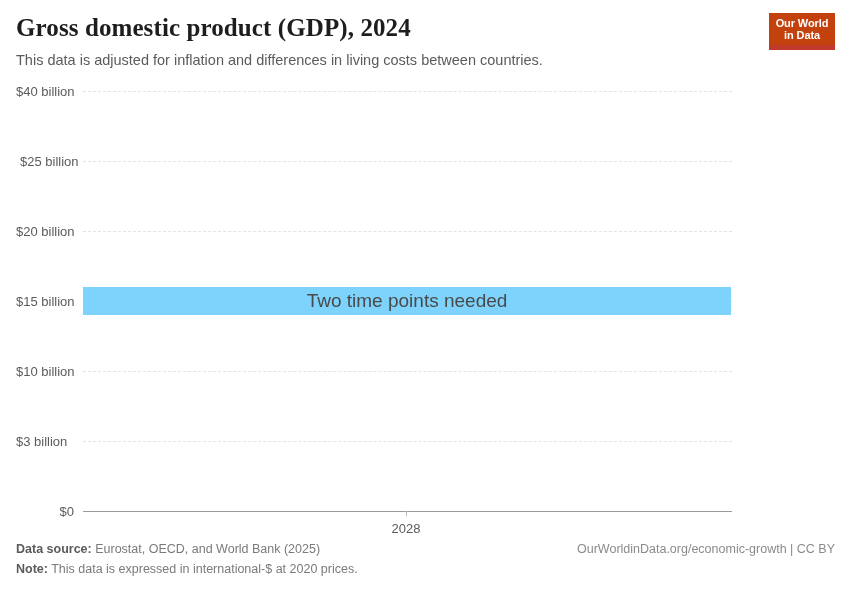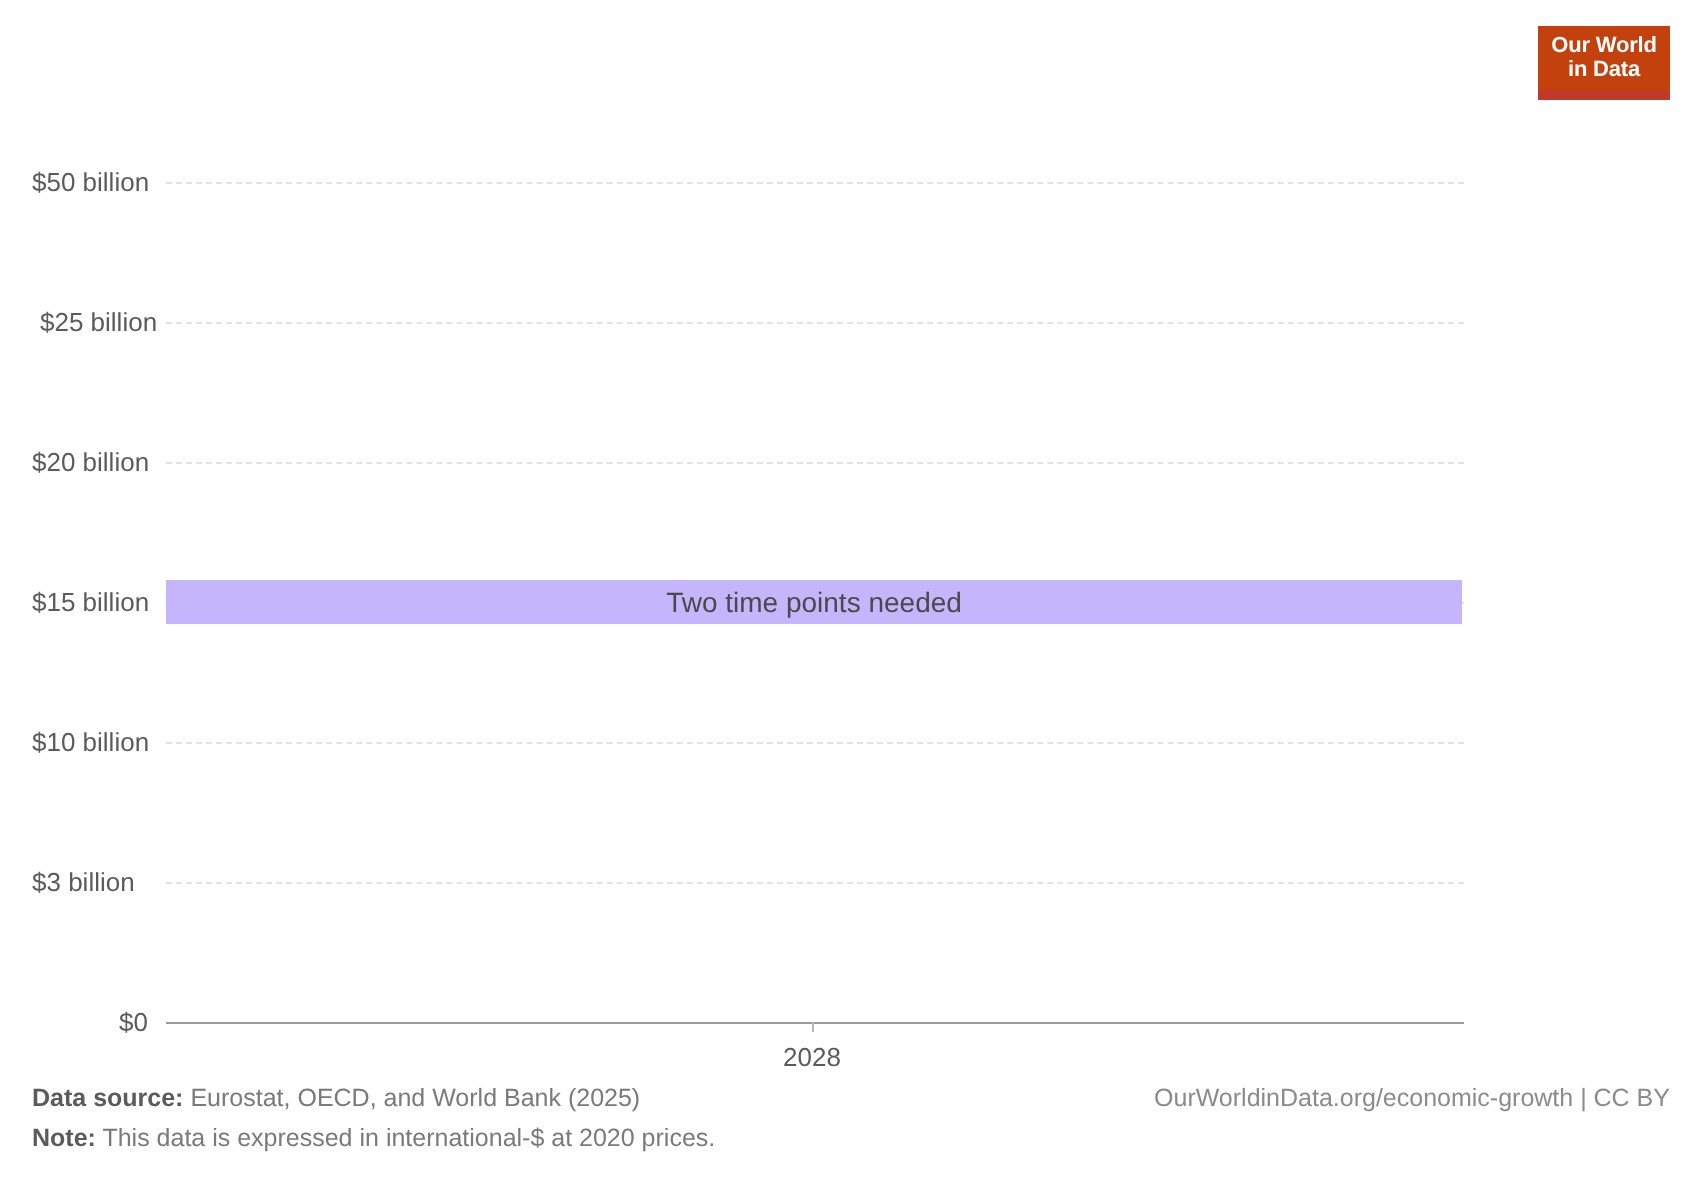--- a/index.html
+++ b/index.html
@@ -119,23 +119,23 @@
 
   
   #no-data-message {
     position: absolute;
     left: 83px;
     width: 648px;
     top: 301px;
     transform: translateY(-50%);
     text-align: center;
     font-family: "Liberation Sans", sans-serif;
-    font-size: 14px;
+    font-size: 19px;
     color: #4a4a4a;
-    background: #c4b5fd;
+    background: #7dd3fc;
     padding: 3px 0;
   }
 
   
   #chart-footer {
     position: absolute;
     left: 16px;
     right: 15px;
     bottom: 18px;
   }
@@ -163,30 +163,32 @@
     font-family: "Liberation Sans", sans-serif;
     font-size: 12.5px;
     color: #8b8b8b;
     white-space: nowrap;
   }
 </style>
 </head>
 <body>
 
 <div id="chart-header">
+  <h1 id="chart-title">Gross domestic product (GDP), 2024</h1>
+  <p id="chart-subtitle">This data is adjusted for inflation and differences in living costs between countries.</p>
 </div>
 
 <div id="owid-logo">
   <span class="logo-line">Our World</span>
   <span class="logo-line">in Data</span>
 </div>
 
 <div id="plot-area">
 
-<div class="y-tick-label" style="top: 91px; left: 0px; width: 74px; text-align: left; padding-left: 16px; box-sizing: border-box; right: auto;">$50 billion</div>
+<div class="y-tick-label" style="top: 91px; left: 0px; width: 74px; text-align: left; padding-left: 16px; box-sizing: border-box; right: auto;">$40 billion</div>
     <div class="gridline" style="left: 83px; width: 649px; top: 91px;"></div>
     <div class="y-tick-label" style="top: 161px; left: 4px; width: 74px; text-align: left; padding-left: 16px; box-sizing: border-box; right: auto;">$25 billion</div>
     <div class="gridline" style="left: 83px; width: 649px; top: 161px;"></div>
     <div class="y-tick-label" style="top: 231px; left: 0px; width: 74px; text-align: left; padding-left: 16px; box-sizing: border-box; right: auto;">$20 billion</div>
     <div class="gridline" style="left: 83px; width: 649px; top: 231px;"></div>
     <div class="y-tick-label" style="top: 301px; left: 0px; width: 74px; text-align: left; padding-left: 16px; box-sizing: border-box; right: auto;">$15 billion</div>
     <div class="gridline" style="left: 83px; width: 649px; top: 301px;"></div>
     <div class="y-tick-label" style="top: 371px; left: 0px; width: 74px; text-align: left; padding-left: 16px; box-sizing: border-box; right: auto;">$10 billion</div>
     <div class="gridline" style="left: 83px; width: 649px; top: 371px;"></div>
     <div class="y-tick-label" style="top: 441px; left: 0px; width: 74px; text-align: left; padding-left: 16px; box-sizing: border-box; right: auto;">$3 billion</div>

